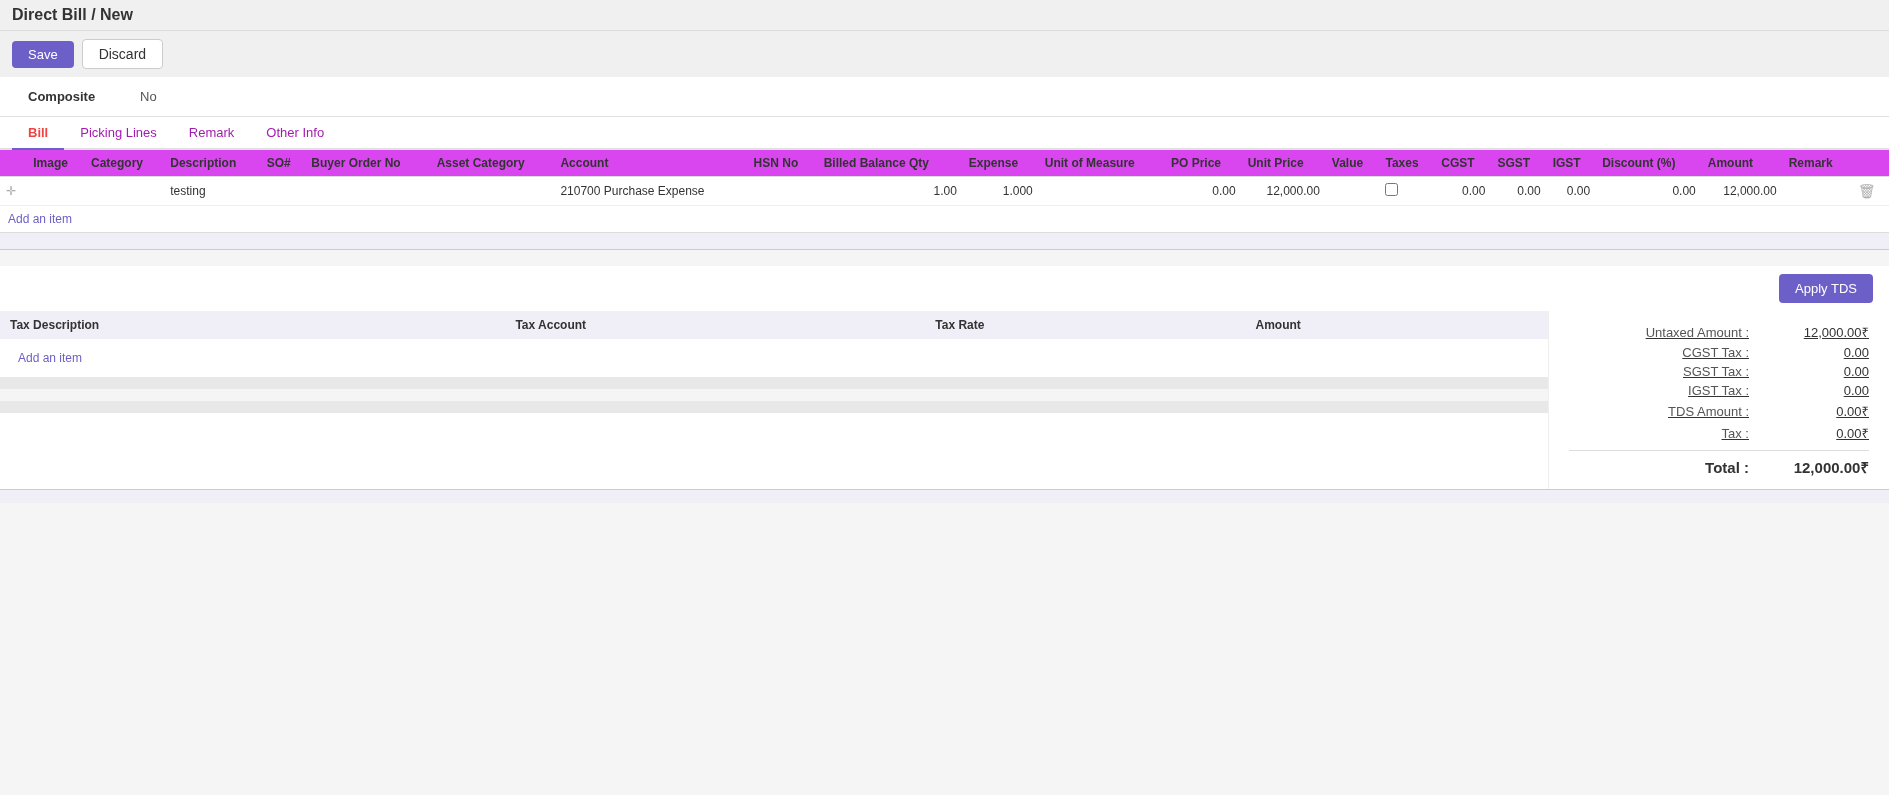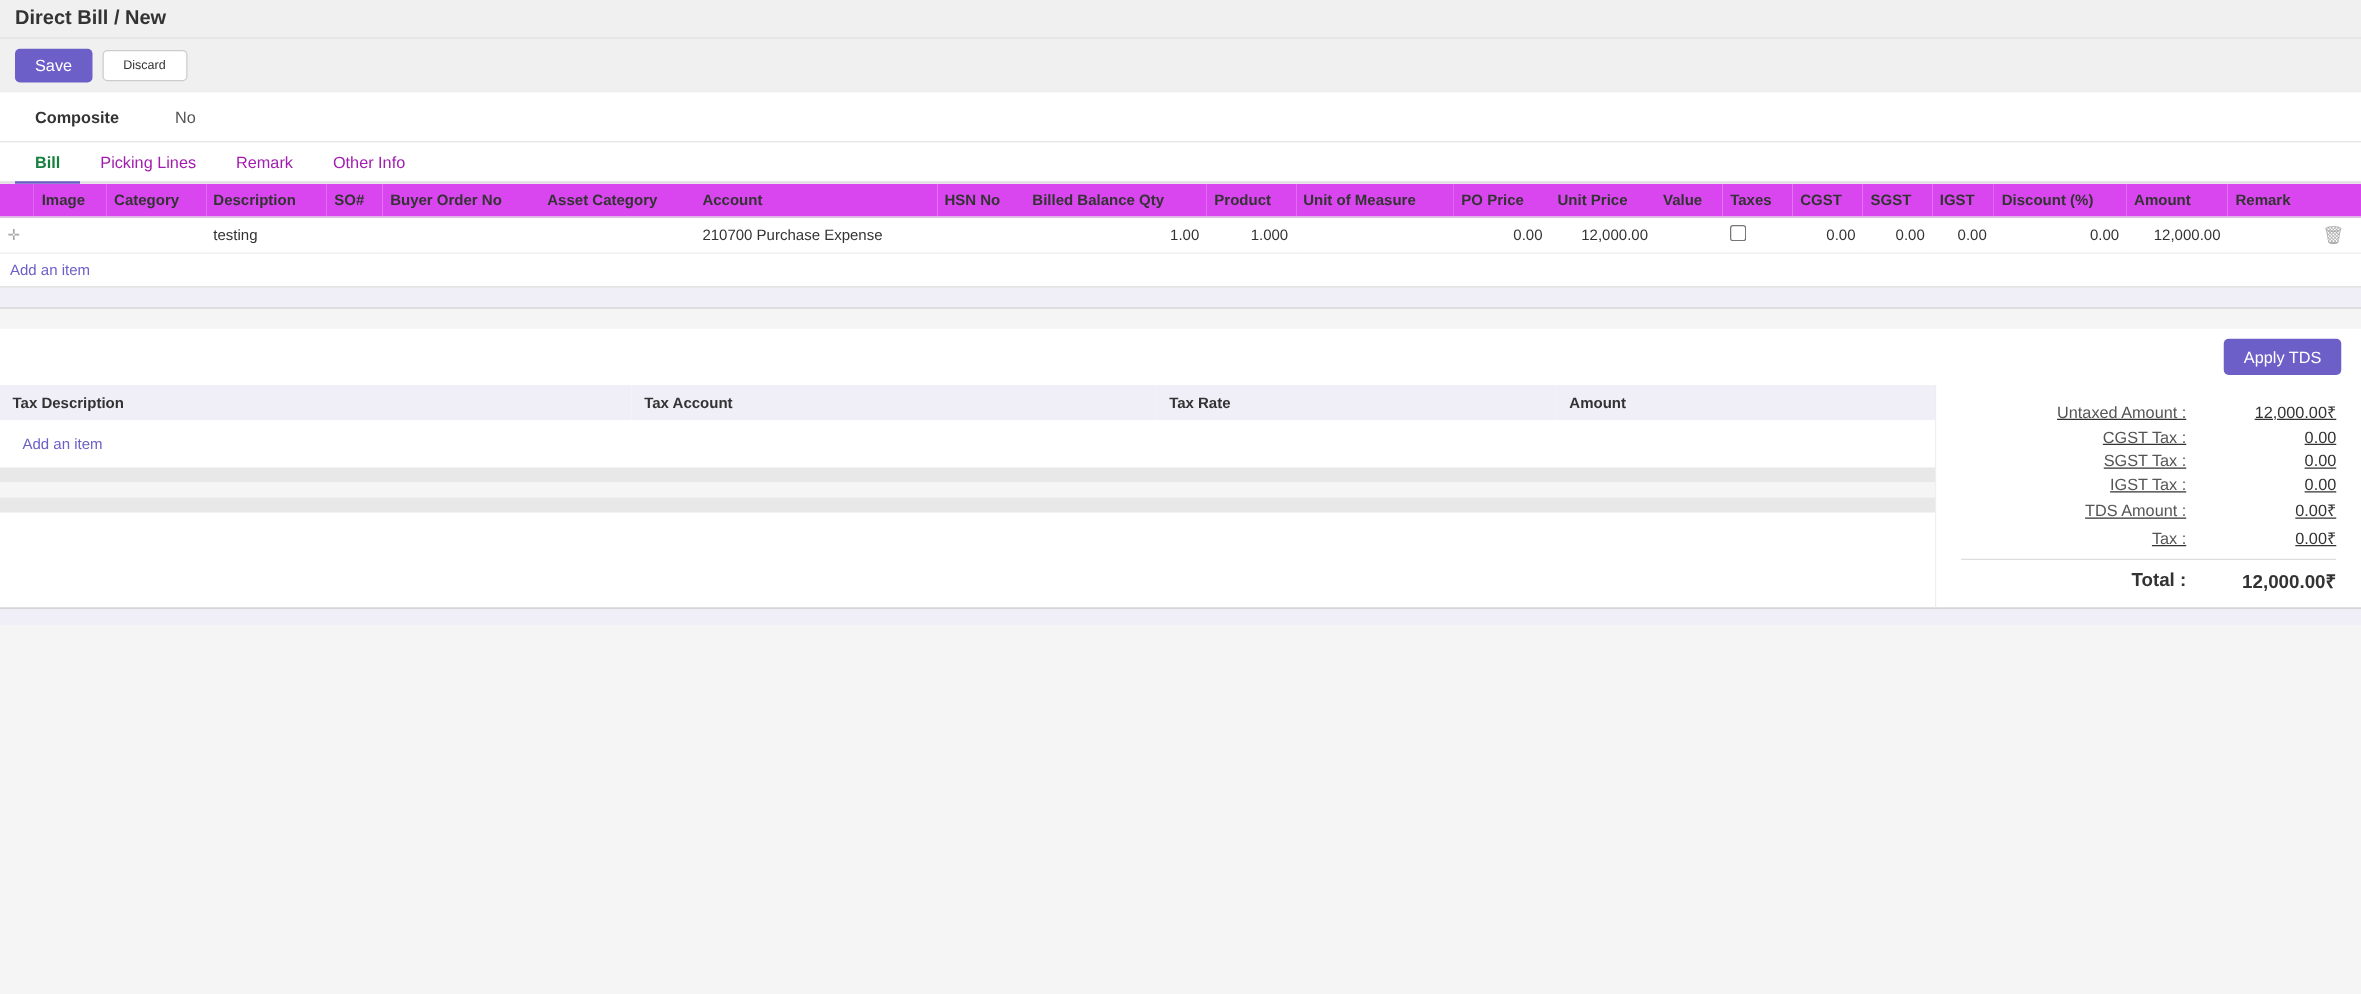--- a/index.html
+++ b/index.html
@@ -28,21 +28,21 @@
       cursor: pointer;
       font-size: 13px;
     }
     .btn-discard {
       background: #fff;
       color: #333;
       border: 1px solid #ccc;
       padding: 6px 16px;
       border-radius: 4px;
       cursor: pointer;
-      font-size: 10px;
+      font-size: 14px;
     }
     .toolbar-row {
       background: #f0f0f0;
       padding: 8px 12px;
       display: flex;
       align-items: center;
       gap: 8px;
     }
     .form-section {
       background: #fff;
@@ -72,21 +72,21 @@
     }
     .tab {
       padding: 8px 16px;
       cursor: pointer;
       color: #a21caf;
       border-bottom: 2px solid transparent;
       margin-bottom: -2px;
       font-size: 13px;
     }
     .tab.active {
-      color: #15803d;
+      color: #ef4444;
       border-bottom: 2px solid #6c5fc7;
       font-weight: bold;
     }
     .bill-table-wrapper {
       background: #fff;
       padding: 0;
       overflow-x: auto;
     }
     table.bill-table {
       width: 100%;
@@ -277,21 +277,21 @@
         <th></th>
         <th>Image</th>
         <th>Category</th>
         <th>Description</th>
         <th>SO#</th>
         <th>Buyer Order No</th>
         <th>Asset Category</th>
         <th>Account</th>
         <th>HSN No</th>
         <th>Billed Balance Qty</th>
-        <th>Product</th>
+        <th>Expense</th>
         <th>Unit of Measure</th>
         <th>PO Price</th>
         <th>Unit Price</th>
         <th>Value</th>
         <th>Taxes</th>
         <th>CGST</th>
         <th>SGST</th>
         <th>IGST</th>
         <th>Discount (%)</th>
         <th>Amount</th>

